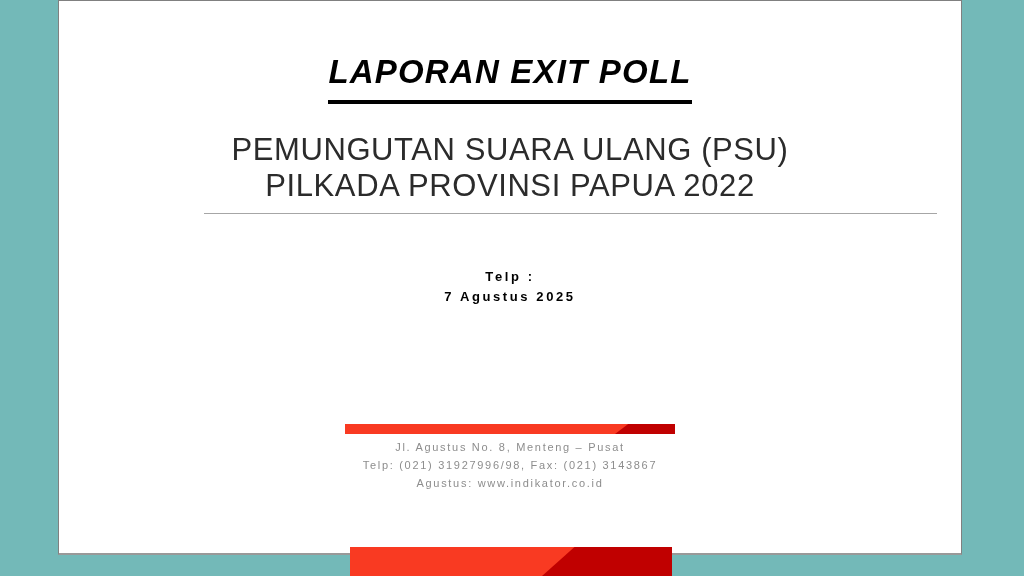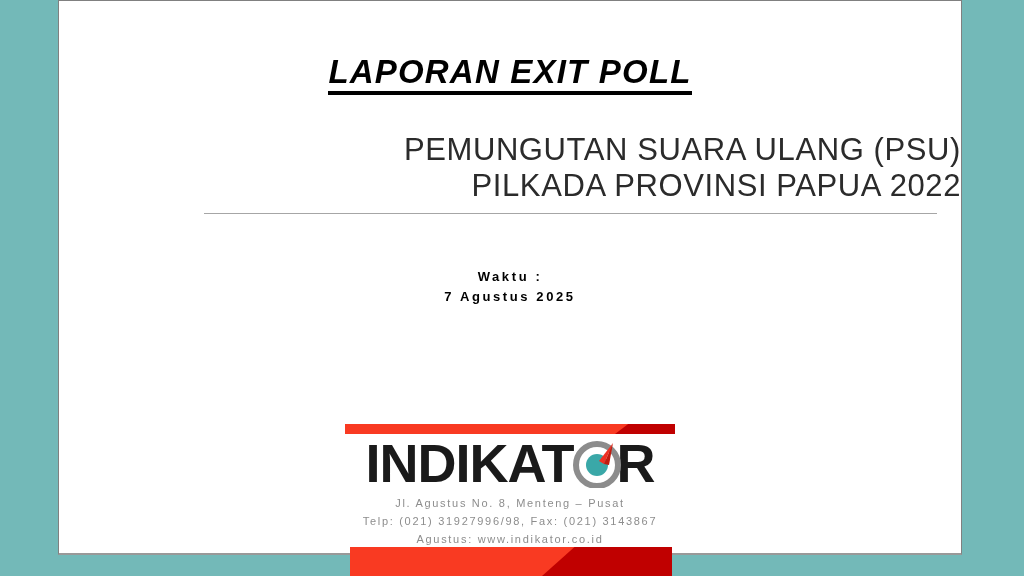--- a/index.html
+++ b/index.html
@@ -49,29 +49,29 @@
     font-size: 33px;
     font-weight: bold;
     font-style: italic;
     letter-spacing: 1.2px;
     color: #000000;
     line-height: 1;
   }
   .main-title .ul {
     display: inline-block;
     border-bottom: 4px solid #000000;
-    padding-bottom: 3px;
+    padding-bottom: 12px;
   }
 
   .subtitle {
     position: absolute;
     left: 0;
     top: 131px;
     width: 100%;
-    text-align: right;
+    text-align: center;
     font-size: 31px;
     font-weight: 400;
     letter-spacing: 0.6px;
     color: #2b2b2b;
     line-height: 1.16;
   }
   .subtitle .line { display: block; white-space: nowrap; }
 
   .rule {
     position: absolute;
@@ -200,40 +200,30 @@
     </div>
 
     <div class="subtitle">
       <span class="line">PEMUNGUTAN SUARA ULANG (PSU)</span>
       <span class="line">PILKADA PROVINSI PAPUA 2022</span>
     </div>
 
     <div class="rule"></div>
 
     <div class="waktu">
-      <span class="line">Waktu :</span>
+      <span class="line">Telp :</span>
       <span class="line">7 Agustus 2025</span>
     </div>
 
     <div class="logo-block">
 
       <div class="logo-bar">
         <div class="dark-tip"></div>
       </div>
 
-      <div class="logo-word">
-        <div class="wm"><span>INDIKAT</span><span class="gap"></span><span>R</span></div>
-
-        <svg class="target-icon" viewBox="0 0 48 48">
-          <circle cx="24" cy="25" r="21" fill="none" stroke="#8c8c8c" stroke-width="6"></circle>
-          <circle cx="24" cy="25" r="11" fill="#3aa8a8"></circle>
-          <path d="M40 3 L26 21 L31 24 Z" fill="#ee3124"></path>
-          <path d="M40 3 L31 24 L36 25 Z" fill="#c21b0f"></path>
-        </svg>
-      </div>
 
       <div class="logo-address">
         <span class="line">Jl. Agustus No. 8, Menteng –  Pusat</span>
         <span class="line">Telp: (021) 31927996/98, Fax: (021) 3143867</span>
         <span class="line">Agustus: www.indikator.co.id</span>
       </div>
 
     </div>
 
   </div>

